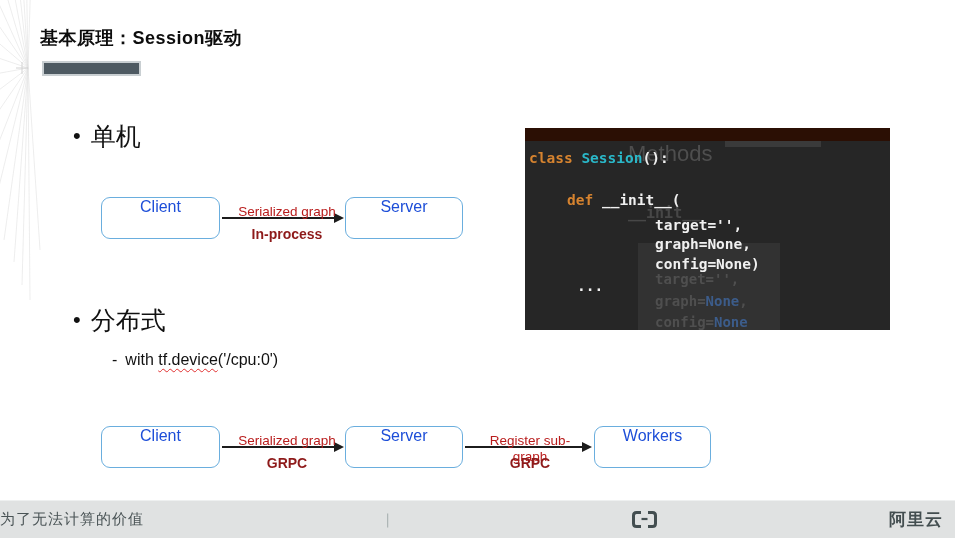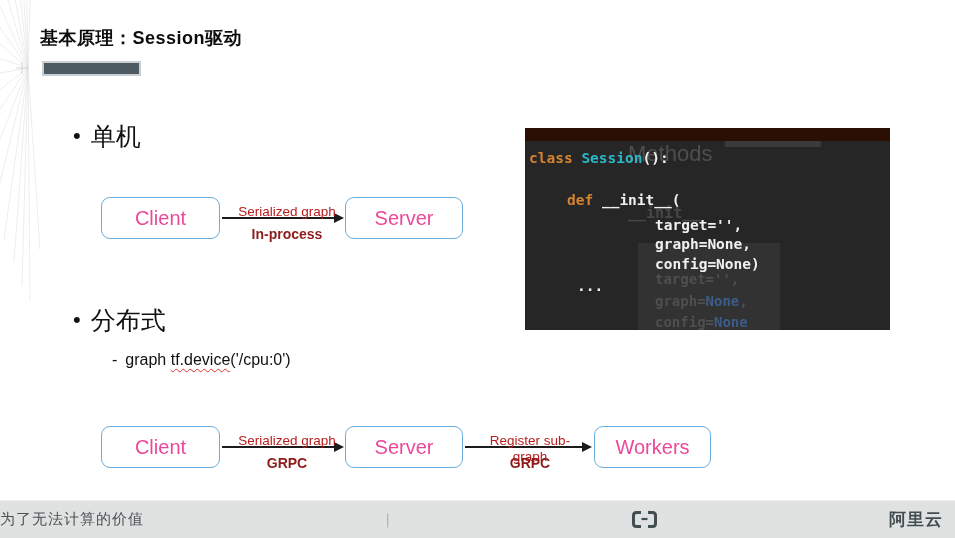--- a/index.html
+++ b/index.html
@@ -13,21 +13,21 @@
   .title-bar { position:absolute; left:42px; top:61px; width:99px; height:15px; background:#4e5a62; border:2px solid #c9cfd2; }
 
   .bullet { position:absolute; font-size:25px; color:#111; }
   .bullet .dot { margin-right:10px; font-size:22px; vertical-align:2px; }
   .sub-bullet { position:absolute; font-size:16px; color:#111; }
   .sub-bullet .dash { margin-right:8px; }
   .spell { text-decoration-line:underline; text-decoration-style:wavy; text-decoration-color:#e03030; text-decoration-thickness:1px; text-underline-offset:3px; }
 
   
   .node { position:absolute; height:42px; border:1.5px solid #6aaede; border-radius:9px; background:#fff;
-          display:flex; align-items:center; justify-content:center; font-size:20px; color:#ec4899; }
+          display:flex; align-items:flex-start; justify-content:center; font-size:16px; color:#1d4ed8; }
   .arrow-line { position:absolute; height:2px; background:#1c1c1c; }
   .arrow-head { position:absolute; width:0; height:0; border-top:5px solid transparent; border-bottom:5px solid transparent; border-left:10px solid #1c1c1c; }
   .d-label { position:absolute; width:100px; text-align:center; font-size:13.5px; line-height:1.2; color:#b91c1c;margin-top:32px; }
   .d-sublabel { position:absolute; width:100px; text-align:center; font-size:14px; font-weight:bold; color:#8e1a1a; }
 
   
   .code-panel { position:absolute; left:525px; top:128px; width:365px; height:202px; background:#262626; overflow:hidden; }
   .code-topbar { position:absolute; left:0; top:0; width:100%; height:13px; background:#2b0f04; }
   .ghost-heading { position:absolute; left:103px; top:13px; font-size:22px; color:#4e4e4e; font-family:"Liberation Sans", sans-serif; }
   .ghost-strip { position:absolute; left:200px; top:13px; width:96px; height:6px; background:#3a3a3a; }
@@ -119,21 +119,21 @@
 
     <div class="code-line cl1"><span class="kw">class </span><span class="cls">Session</span><span>():</span></div>
     <div class="code-line cl2"><span class="kw">def </span><span>__init__(</span></div>
     <div class="code-line cl3">target='',</div>
     <div class="code-line cl4">graph=None,</div>
     <div class="code-line cl5">config=None)</div>
     <div class="code-line cl6">...</div>
   </div>
 
   <div class="bullet" style="left:73px; top:304px;"><span class="dot">•</span><span>分布式</span></div>
-  <div class="sub-bullet" style="left:112px; top:351px;"><span class="dash">-</span><span>graph </span><span class="spell">tf.device</span><span>('/cpu:0')</span></div>
+  <div class="sub-bullet" style="left:112px; top:351px;"><span class="dash">-</span><span>with </span><span class="spell">tf.device</span><span>('/cpu:0')</span></div>
 
   <div>
     <div class="node" style="left:101px; top:426px; width:119px;">
         <span>Client</span>
       </div>
     <div class="node" style="left:345px; top:426px; width:118px;">
         <span>Server</span>
       </div>
     <div class="node" style="left:594px; top:426px; width:117px;">
         <span>Workers</span>

